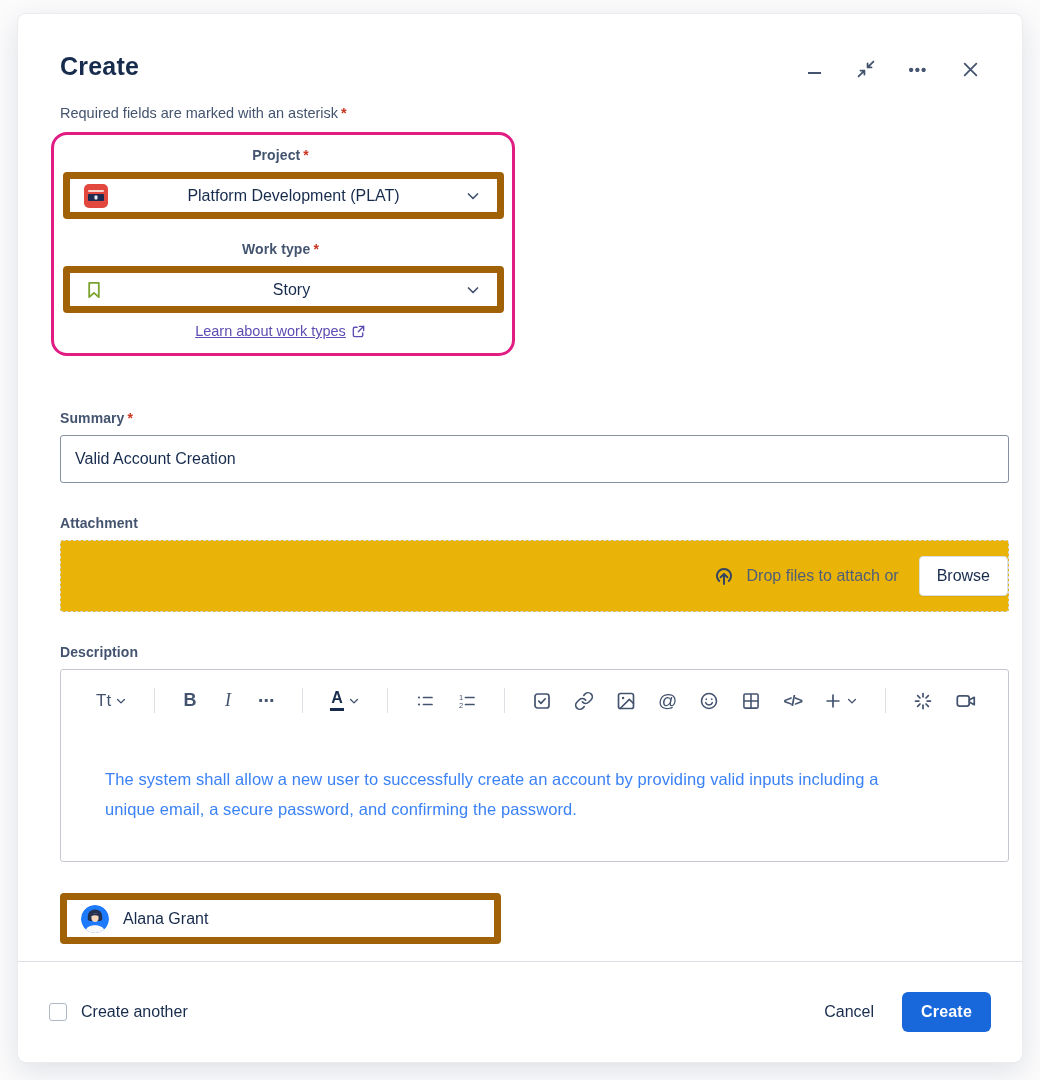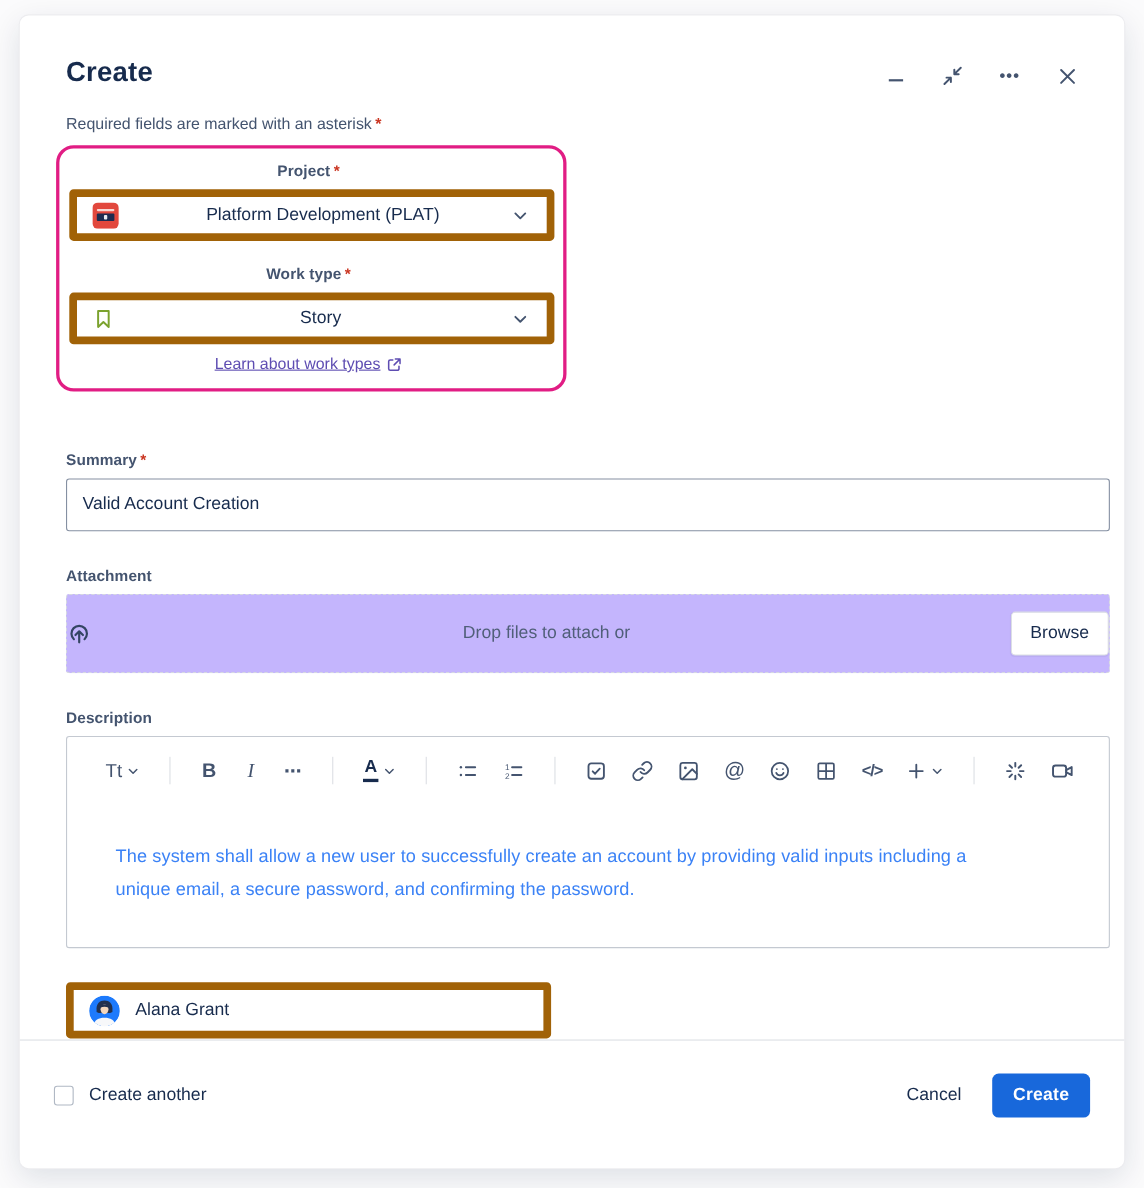--- a/index.html
+++ b/index.html
@@ -43,21 +43,21 @@
   .section { margin-left:11px; }
   .summary-section { margin-top:54px; }
   .text-input {
     width:949px; height:48px; border:1px solid #8590A2; border-radius:3px; padding:0 14px;
     font-size:16px; color:#172B4D; font-family:"Liberation Sans","DejaVu Sans",sans-serif; background:#fff;
   }
 
   .attach-section { margin-top:32px; }
   .attach-zone {
     margin-top:9px; width:949px; height:72px; border:1px dashed #D5D9E0; border-radius:3px;
-    display:flex; align-items:center; justify-content:space-between; gap:12px; background:#c4b5fd;
+    display:flex; align-items:center; justify-content:flex-end; gap:12px; background:#eab308;
   }
   .attach-text { font-size:16px; color:#505F79; }
   .browse-btn {
     height:40px; padding:0 17px; background:#fff; border:1px solid #DCDFE4; border-radius:4px;
     font-size:16px; font-weight:500; color:#172B4D; margin-left:8px; cursor:pointer;
     box-shadow:0 1px 1px rgba(9,30,66,.06);
   }
 
   .desc-section { margin-top:32px; }
   .editor-box { margin-top:9px; width:949px; border:1px solid #C4C9D1; border-radius:3px; background:#fff; }
@@ -76,21 +76,21 @@
   .tb-at { font-size:19px; color:#44546F; }
   .editor-content { padding:33px 44px 36px 44px; min-height:130px; }
   .editor-content p { font-size:16.5px; line-height:30px; color:#3b82f6; max-width:820px; letter-spacing:.1px; }
 
   .reporter-section { margin-top:31px; }
   .reporter-control { width:441px; height:51px; }
   .avatar { width:28px; height:28px; border-radius:50%; overflow:hidden; flex:0 0 auto; }
 
   
   .footer {
-    position:absolute; left:0; right:0; bottom:16px; height:101px; border-top:1px solid #DCDFE4;
+    position:absolute; left:0; right:0; bottom:0; height:101px; border-top:1px solid #DCDFE4;
     display:flex; align-items:center; padding:0 31px 0 31px;
   }
   .checkbox { width:18px; height:18px; border:1.6px solid #B0B8C4; border-radius:3px; background:#fff; cursor:pointer; }
   .checkbox-label { font-size:16px; color:#172B4D; margin-left:14px; }
   .footer-actions { margin-left:auto; display:flex; align-items:center; gap:14px; }
   .cancel-btn { background:none; border:none; font-size:16px; font-weight:500; color:#172B4D; padding:8px 14px; cursor:pointer; font-family:inherit; }
   .create-btn {
     height:40px; padding:0 19px; background:#1868DB; color:#fff; border:none; border-radius:6px;
     font-size:16px; font-weight:700; cursor:pointer; font-family:inherit; letter-spacing:.2px;
   }

